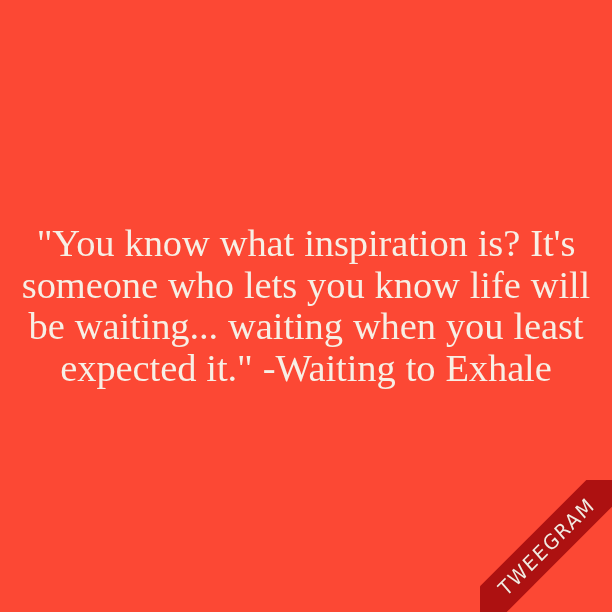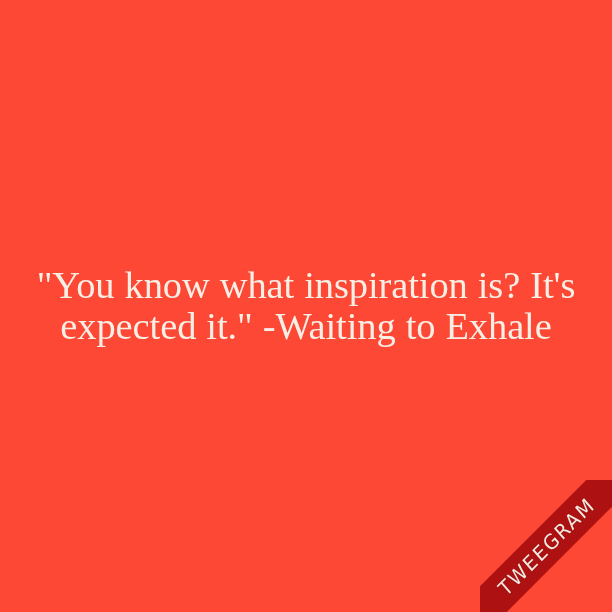--- a/index.html
+++ b/index.html
@@ -92,20 +92,22 @@
   }
 </style>
 </head>
 <body>
 
 <div id="canvas" style="background: rgb(252, 72, 52); width: 612px; height: 612px;">
 
   <div id="quote-block">
     <div id="quote-text" style="color: rgb(247, 239, 229);">
       <span class="qline">"You know what inspiration is? It's</span>
+      <span class="qline">someone who lets you know life will</span>
+      <span class="qline">be waiting... waiting when you least</span>
       <span class="qline">expected it."  -Waiting to Exhale</span>
     </div>
   </div>
 
   <div id="watermark">
     <div id="watermark-band" style="background: rgb(173, 17, 17);">
       <span id="watermark-label" style="color: rgb(243, 233, 224);">TWEEGRAM</span>
     </div>
   </div>
 

